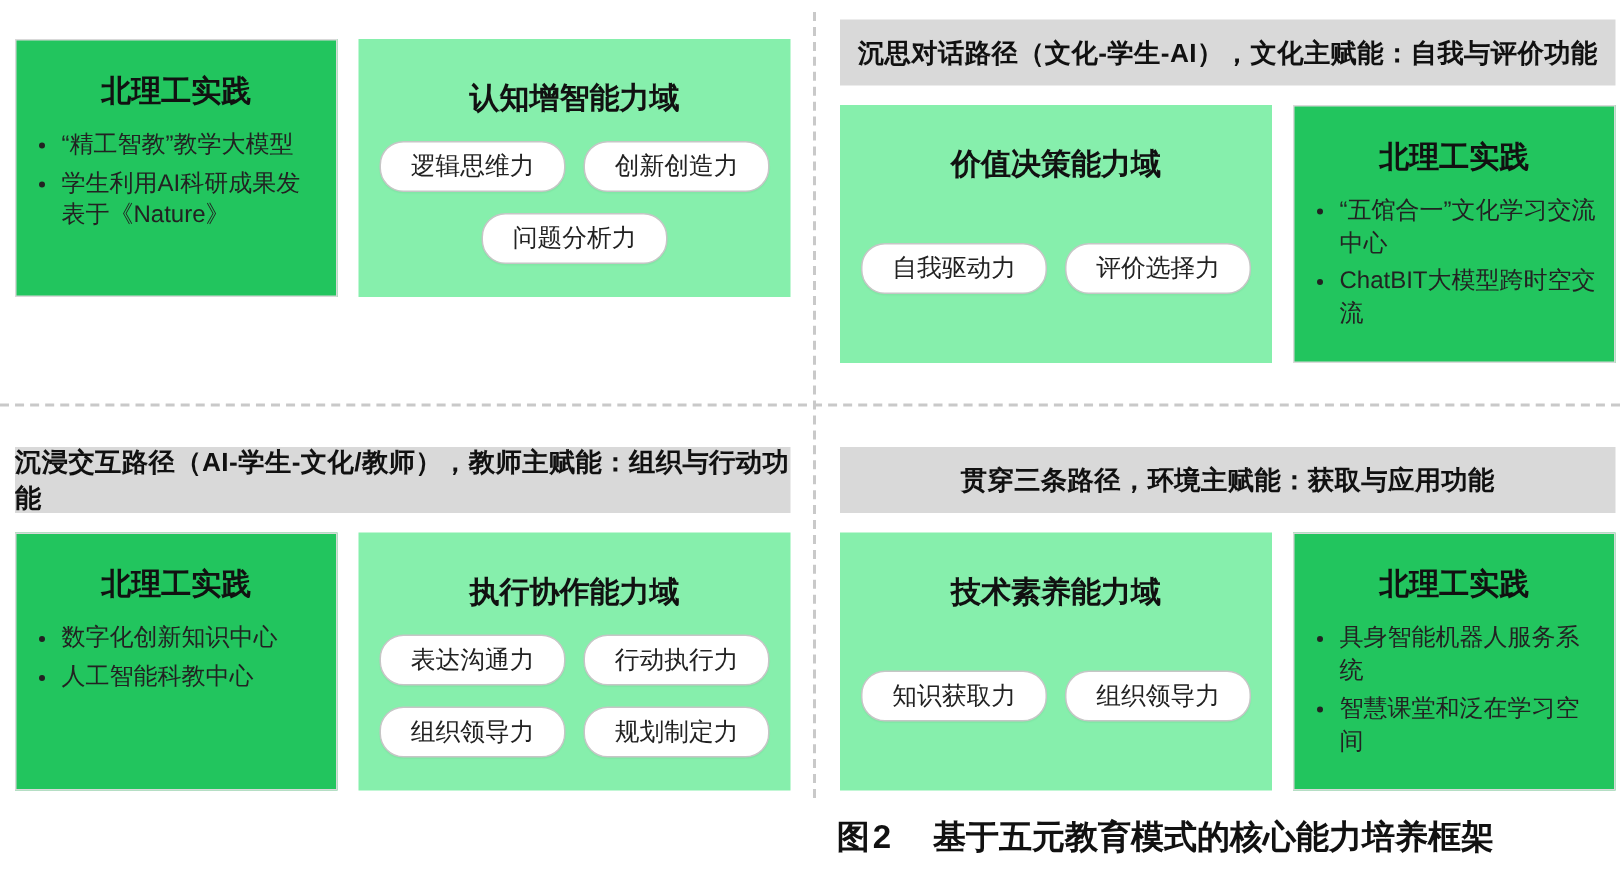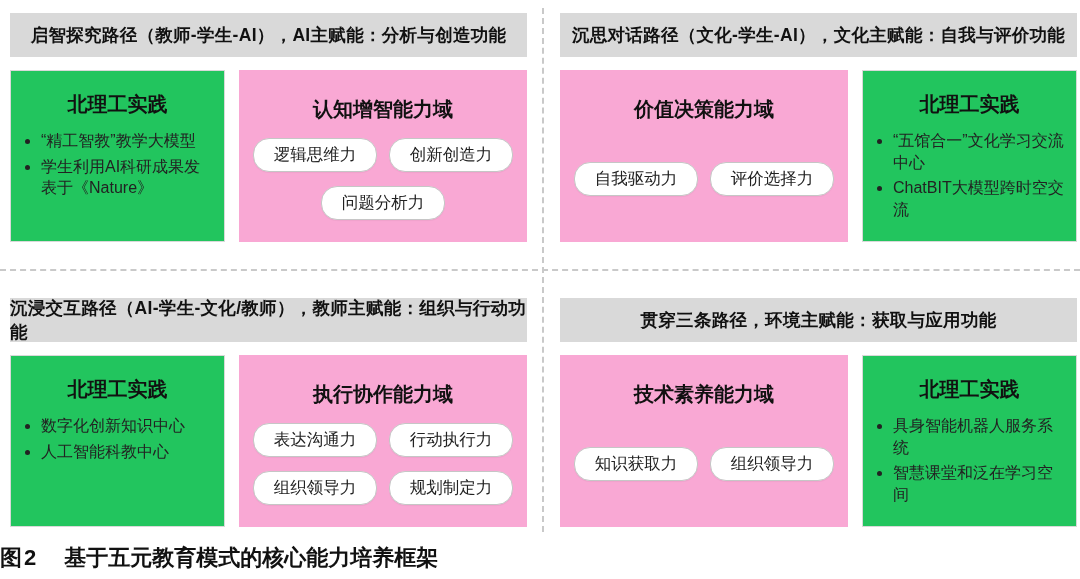--- a/index.html
+++ b/index.html
@@ -62,21 +62,21 @@
     margin: 2px 0 0 0;
     padding-left: 20px;
     font-size: 16px;
     line-height: 1.35;
     color: #222222;
   }
   .bullets li { margin-bottom: 4px; }
 
   .domain-box {
     flex: 1; box-sizing: border-box;
-    background: #f9a8d4;
+    background: #86efac;
     padding: 12px 10px;
     display: flex; flex-direction: column;
   }
   .domain-box h3 {
     margin: 14px 0 4px 0;
     text-align: center;
     font-size: 20px; font-weight: bold;
     color: #111111;
   }
   .chips {
@@ -94,38 +94,35 @@
     border-radius: 16px;
     padding: 5px 10px;
     font-size: 16.5px;
     text-align: center;
     color: #222222;
     box-shadow: 0 1px 1px rgba(0,0,0,0.04);
   }
 
   .caption {
     position: absolute; left: 0; top: 543px; width: 996px;
-    text-align: left;
+    text-align: right;
     font-size: 22px; font-weight: bold;
     color: #111111;
   }
   .caption .cap-label { margin-right: 26px; letter-spacing: 2px; }
 </style>
 </head>
 <body>
 
 <div class="stage">
 
   <div class="divider-v"></div>
   <div class="divider-h"></div>
 
   <section class="quadrant q-tl">
-    <div class="qheader">
-      <span>启智探究路径（教师-学生-AI），AI主赋能：分析与创造功能</span>
-    </div>
     <div class="qbody">
       <div class="practice-box">
         <h3>北理工实践</h3>
         <ul class="bullets">
           <li>“精工智教”教学大模型</li>
           <li>学生利用AI科研成果发表于《Nature》</li>
         </ul>
       </div>
       <div class="domain-box">
         <h3>认知增智能力域</h3>

